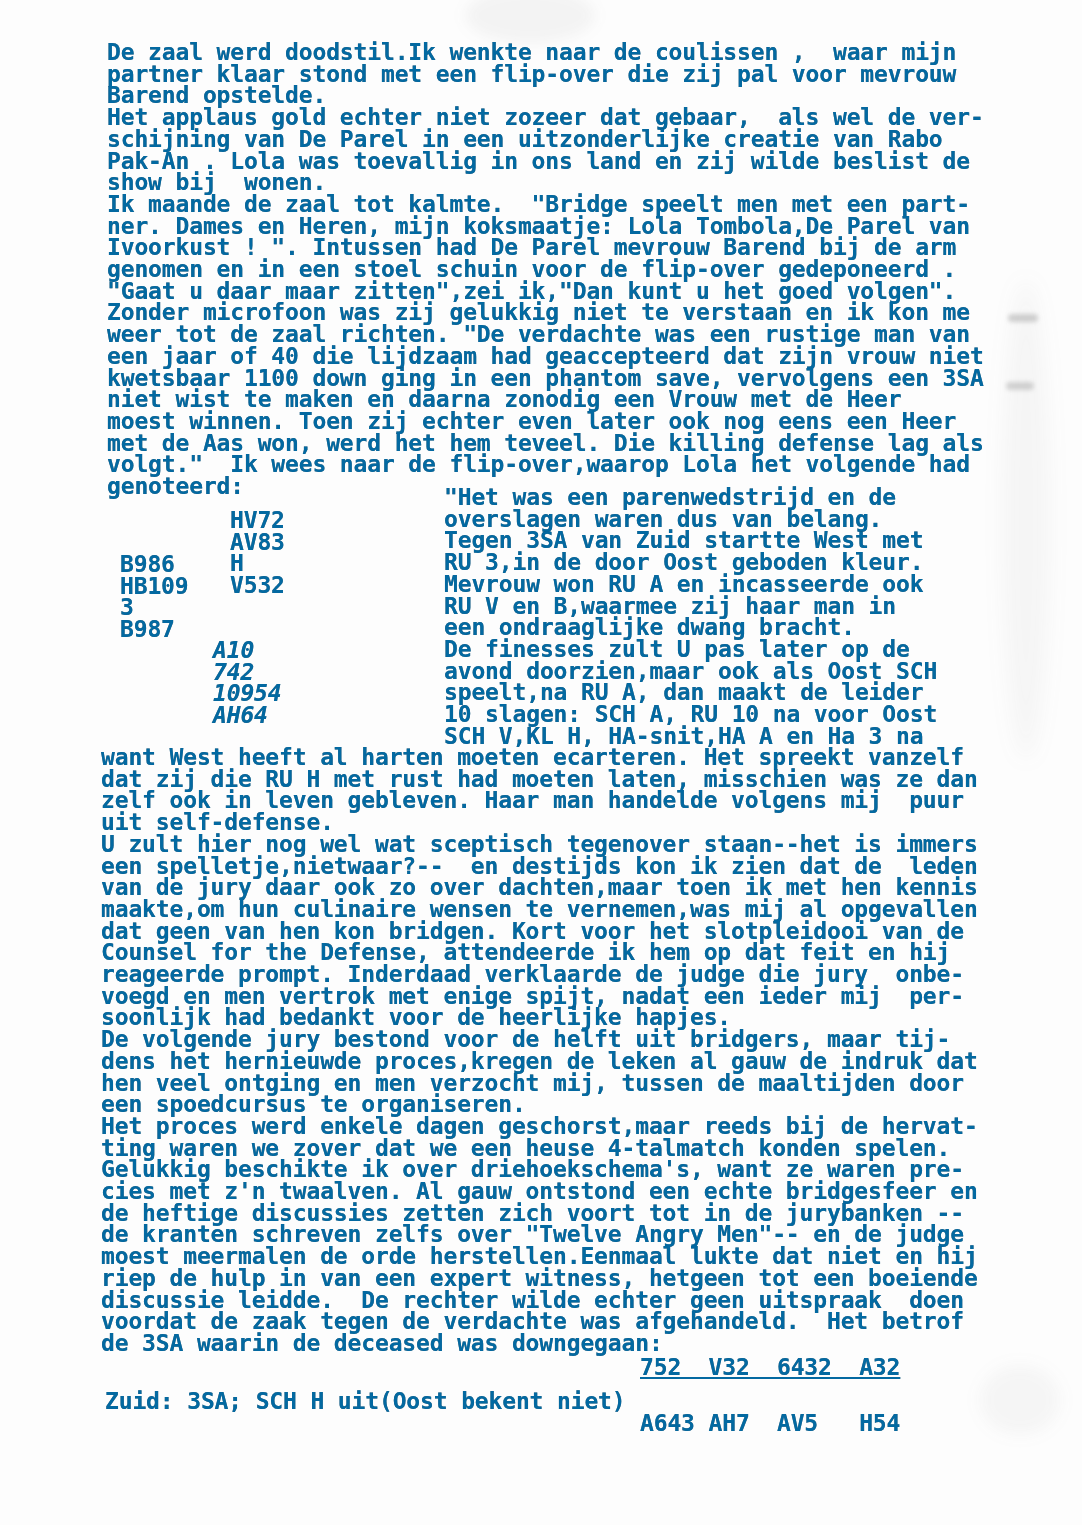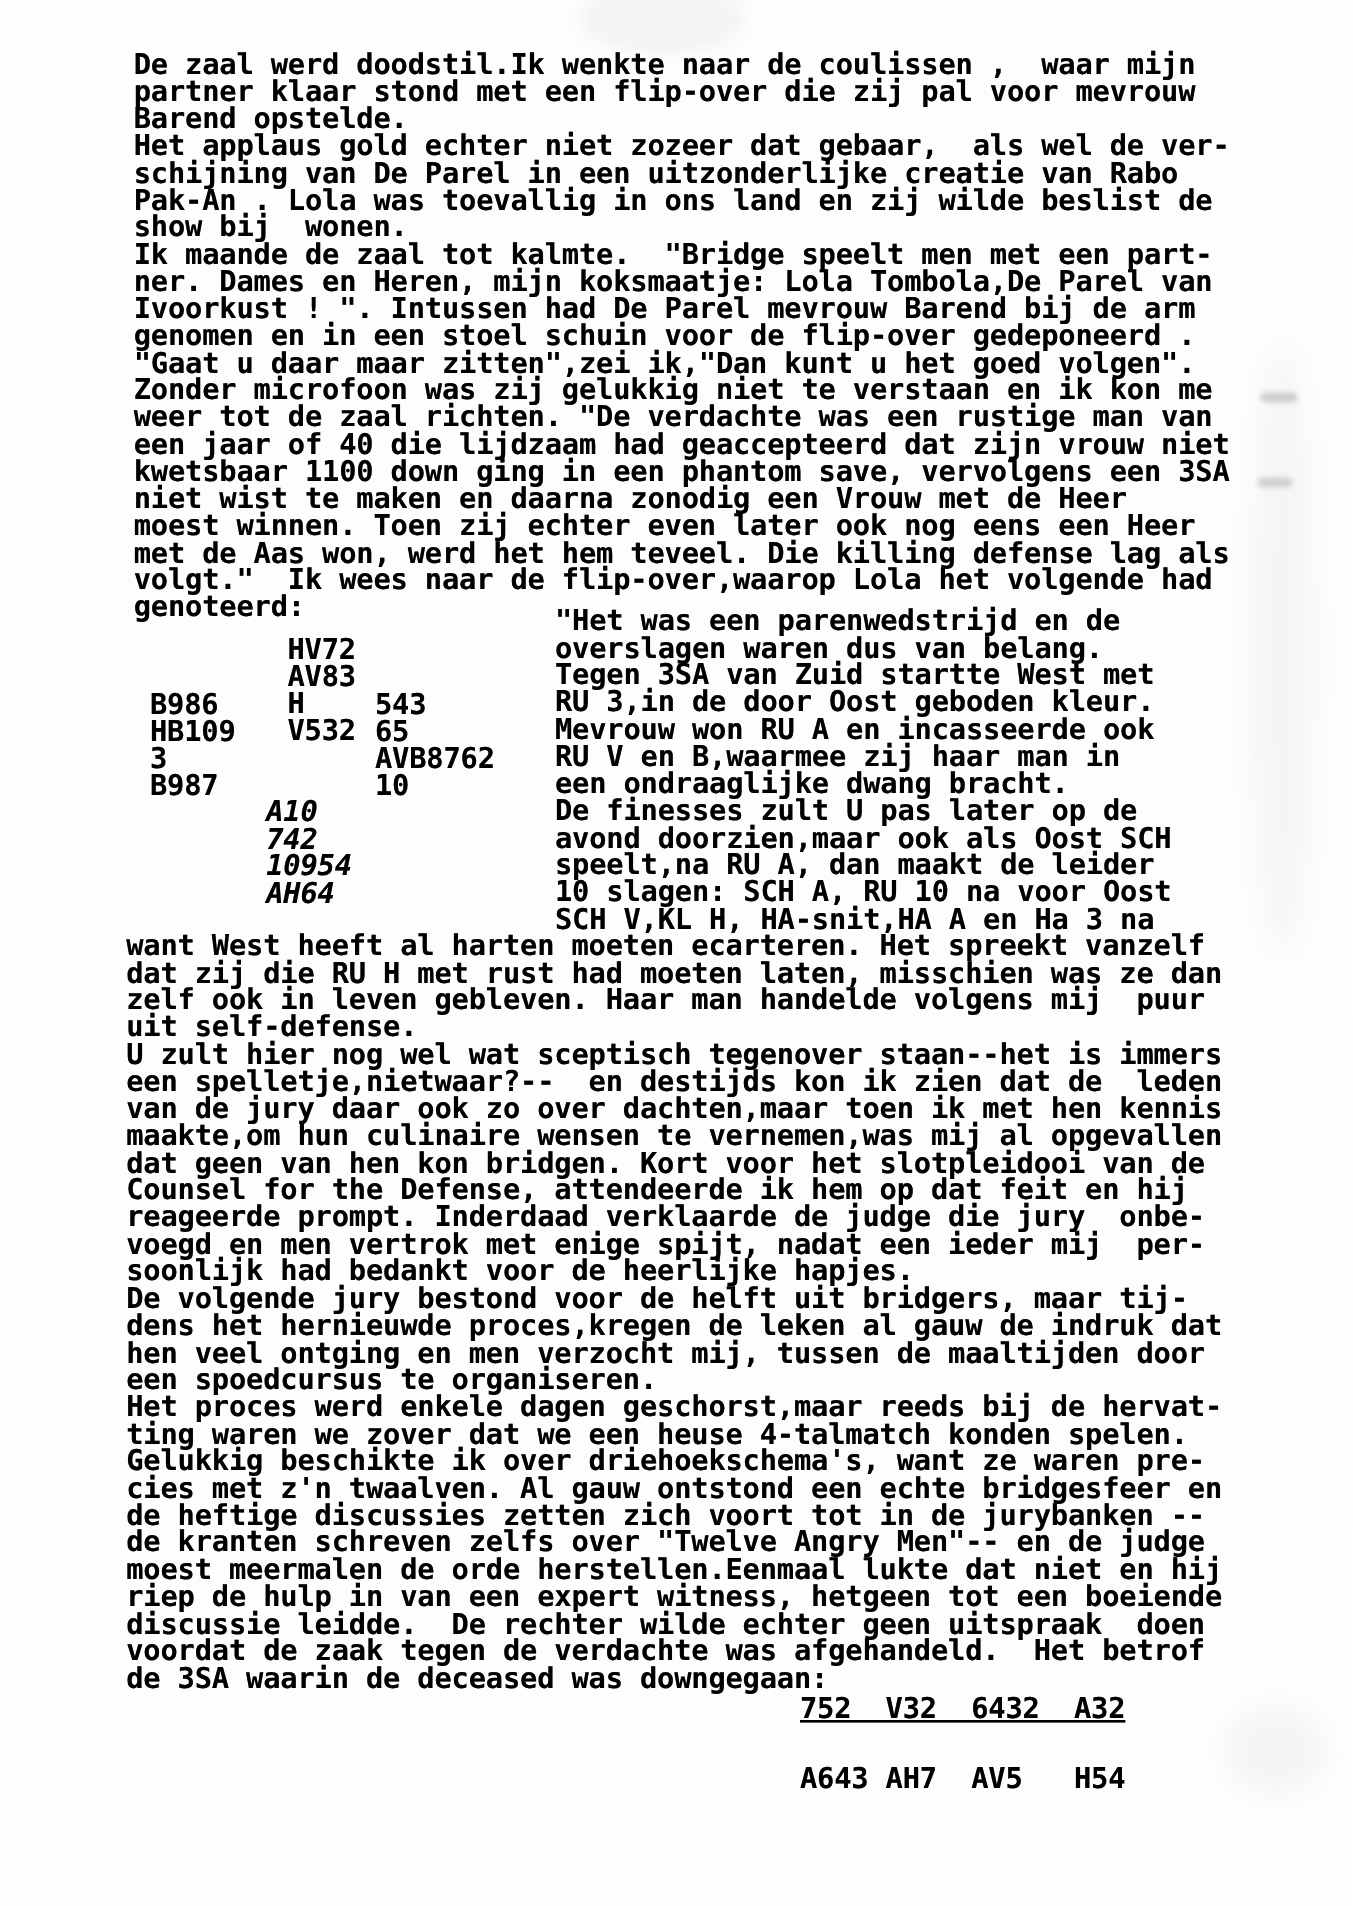--- a/index.html
+++ b/index.html
@@ -17,21 +17,21 @@
   }
   .txt {
     position: absolute;
     margin: 0;
     white-space: pre;
     font-family: "DejaVu Sans Mono", "Liberation Mono", monospace;
     font-size: 23px;
     line-height: 21.7px;
     font-weight: bold;
     letter-spacing: -0.15px;
-    color: #000000;
+    color: #0369a1;
     text-shadow: 0 0 0.5px rgba(20,20,20,0.55);
   }
   
   .story-part1 { left: 107px; top: 42px; }
   .story-part2 { left: 101px; top: 747px; }
   
   .hand-west  { left: 108px; top: 554px; margin-left: 12px; }
   .hand-north { left: 230px; top: 510px; }
   .hand-east  { left: 300px; top: 554px; }
   .hand-south { left: 213px; top: 640px; font-style: italic; }
@@ -104,24 +104,20 @@
   <pre class="txt hand-north">HV72
 AV83
 H
 V532</pre>
 
   <pre class="txt hand-west">B986
 HB109
 3
 B987</pre>
 
-  <pre class="txt hand-east">543
-65
-AVB8762
-10</pre>
 
   <pre class="txt hand-south">A10
 742
 10954
 AH64</pre>
 
   <pre class="txt flip-note">"Het was een parenwedstrijd en de
 overslagen waren dus van belang.
 Tegen 3SA van Zuid startte West met
 RU 3,in de door Oost geboden kleur.
@@ -158,20 +154,21 @@
 de heftige discussies zetten zich voort tot in de jurybanken --
 de kranten schreven zelfs over "Twelve Angry Men"-- en de judge
 moest meermalen de orde herstellen.Eenmaal lukte dat niet en hij
 riep de hulp in van een expert witness, hetgeen tot een boeiende
 discussie leidde.  De rechter wilde echter geen uitspraak  doen
 voordat de zaak tegen de verdachte was afgehandeld.  Het betrof
 de 3SA waarin de deceased was downgegaan:</pre>
 
   <pre class="txt deal2-north">752  V32  6432  A32</pre>
 
+  <pre class="txt deal2-contract">Zuid: 3SA; SCH H uit(Oost bekent niet)</pre>
 
   <pre class="txt deal2-south">A643 AH7  AV5   H54</pre>
 
   <div class="smudge smudge-top"></div>
   <div class="smudge smudge-right-band"></div>
   <div class="smudge smudge-right-dash1"></div>
   <div class="smudge smudge-right-dash2"></div>
   <div class="smudge smudge-bottom-right"></div>
 
 </div>

